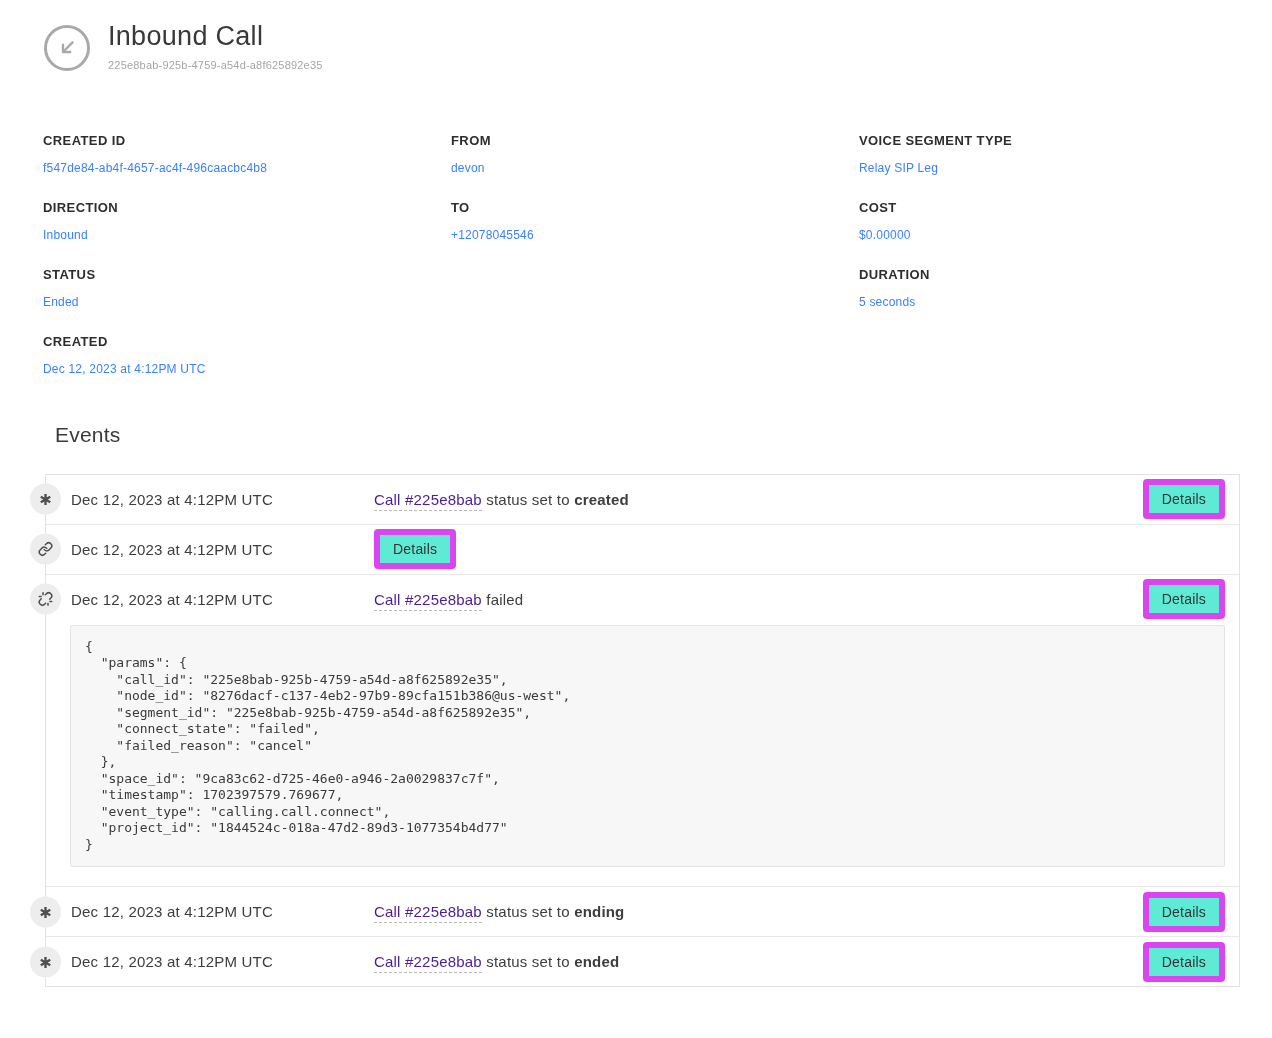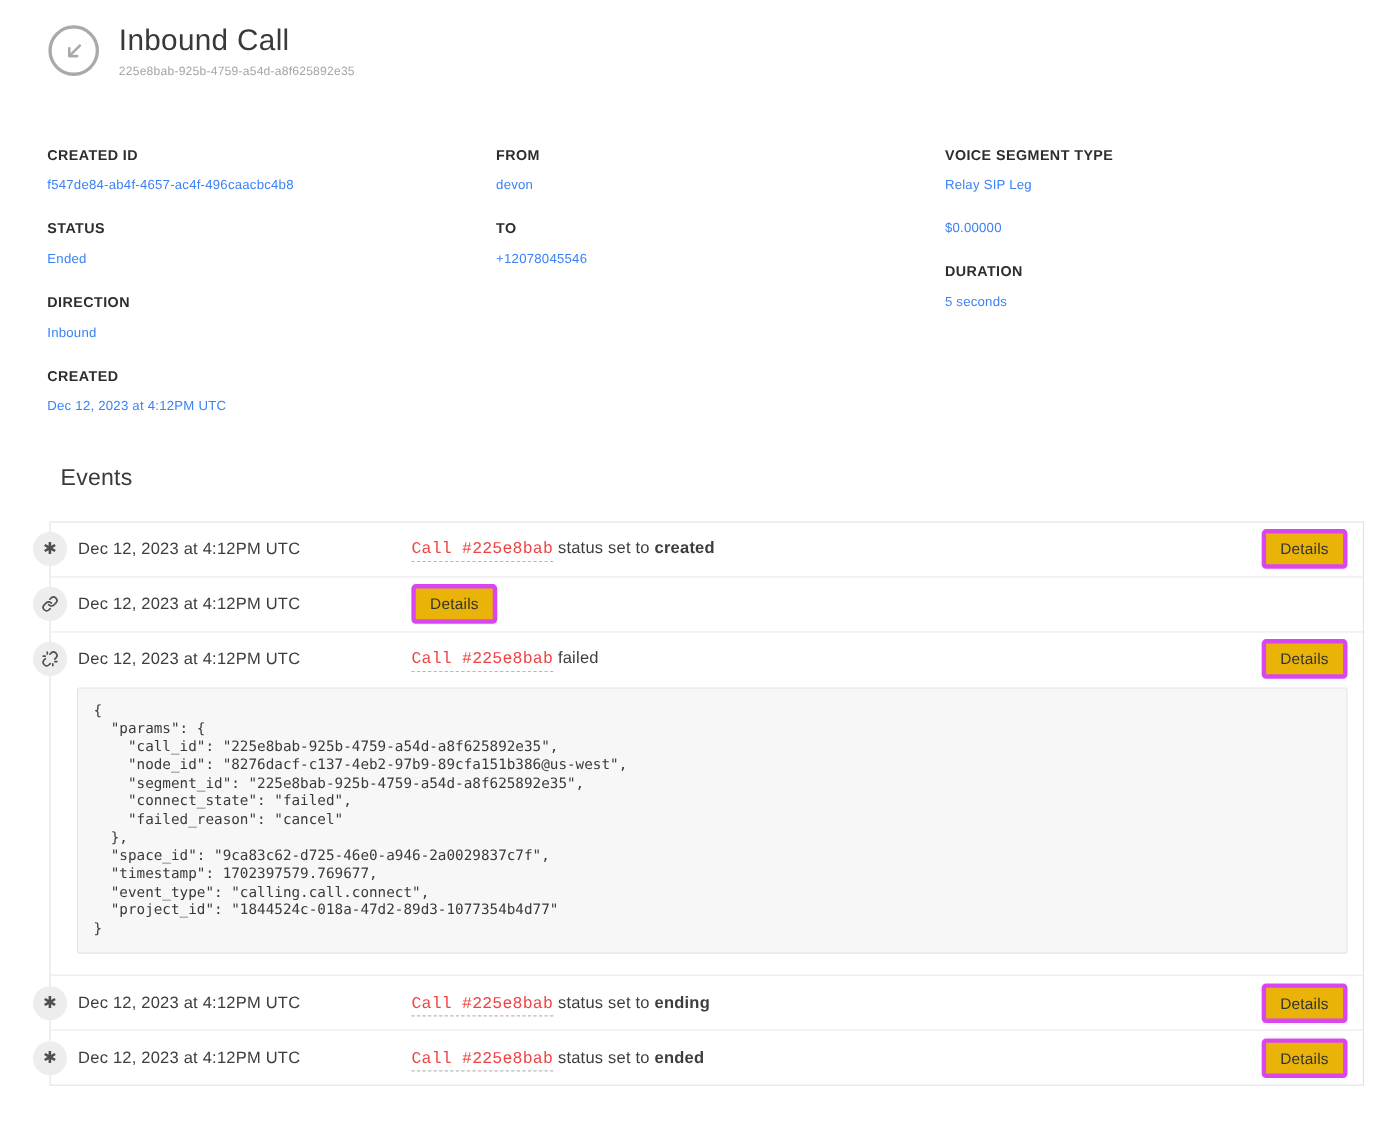--- a/index.html
+++ b/index.html
@@ -6,21 +6,21 @@
   html,body { background:#ffffff; }
   body {
     width:1272px; height:1038px;
     font-family:"Liberation Sans","DejaVu Sans",sans-serif;
     color:#3d3d3d;
     position:relative;
     overflow:hidden;
   }
 
   
-  .header { display:flex; align-items:center; padding:22px 0 0 44px; }
+  .header { display:flex; align-items:flex-end; padding:22px 0 0 44px; }
   .header-icon {
     width:46px; height:46px; border:3px solid #a9a9a9; border-radius:50%;
     color:#a9a9a9; display:flex; align-items:center; justify-content:center;
     flex:0 0 auto;
   }
   .header-text { margin-left:18px; }
   .page-title { font-size:27px; font-weight:500; color:#393939; letter-spacing:.3px; line-height:1.1; }
   .page-subtitle { font-size:11px; color:#a5a5a5; margin-top:7px; letter-spacing:.2px; }
 
   
@@ -52,28 +52,28 @@
     position:absolute; left:-16px; top:50%; transform:translateY(-50%);
     width:31px; height:31px; border-radius:50%;
     background:#ededed; color:#4f4f4f;
     display:flex; align-items:center; justify-content:center;
     font-size:15px; line-height:1;
   }
   .event-icon svg { display:block; }
   .event-timestamp { width:303px; flex:0 0 auto; font-size:15px; color:#3d3d3d; letter-spacing:.2px; }
   .event-text { flex:1 1 auto; font-size:15px; color:#3d3d3d; letter-spacing:.2px; }
   .event-link {
-    color:#ef4444; text-decoration:none;
-    border-bottom:1px dashed #b9b9b9; padding-bottom:2px; cursor:pointer;font-family:Liberation Mono, monospace;
+    color:#4c1d95; text-decoration:none;
+    border-bottom:1px dashed #b9b9b9; padding-bottom:2px; cursor:pointer;
   }
   .event-text strong { font-weight:700; }
   .details-button {
     flex:0 0 auto; margin-right:14px;
     font-family:inherit; font-size:14px; color:#333;
-    background:#eab308; border:4px solid #d946ef; border-radius:4px;
+    background:#5eead4; border:6px solid #d946ef; border-radius:4px;
     padding:6px 13px; cursor:pointer; letter-spacing:.2px;
     box-shadow:0 1px 1px rgba(0,0,0,.03);
   }
   .event-payload {
     margin:1px 14px 19px 24px;
     background:#f7f7f8; border:1px solid #e4e4e6; border-radius:2px;
     padding:13px 14px;
     font-family:"DejaVu Sans Mono","Liberation Mono",monospace;
     font-size:13px; line-height:16.5px; color:#3a3a3a;
     white-space:pre; overflow:hidden;
@@ -95,48 +95,49 @@
   </div>
 </div>
 
 <div class="details-grid">
   <div class="details-col">
     <div class="field">
       <div class="field-label">CREATED ID</div>
       <div class="field-value">f547de84-ab4f-4657-ac4f-496caacbc4b8</div>
     </div>
     <div class="field">
+      <div class="field-label">DIRECTION</div>
+      <div class="field-value">Inbound</div>
+    </div>
+    <div class="field">
       <div class="field-label">STATUS</div>
       <div class="field-value">Ended</div>
     </div>
     <div class="field">
-      <div class="field-label">DIRECTION</div>
-      <div class="field-value">Inbound</div>
-    </div>
-    <div class="field">
       <div class="field-label">CREATED</div>
       <div class="field-value">Dec 12, 2023 at 4:12PM UTC</div>
     </div>
   </div>
   <div class="details-col">
     <div class="field">
       <div class="field-label">FROM</div>
       <div class="field-value">devon</div>
     </div>
     <div class="field">
       <div class="field-label">TO</div>
       <div class="field-value">+12078045546</div>
     </div>
   </div>
   <div class="details-col">
     <div class="field">
       <div class="field-label">VOICE SEGMENT TYPE</div>
       <div class="field-value">Relay SIP Leg</div>
     </div>
     <div class="field">
+      <div class="field-label">COST</div>
       <div class="field-value">$0.00000</div>
     </div>
     <div class="field">
       <div class="field-label">DURATION</div>
       <div class="field-value">5 seconds</div>
     </div>
   </div>
 </div>
 
 <div class="events-heading">Events</div>

